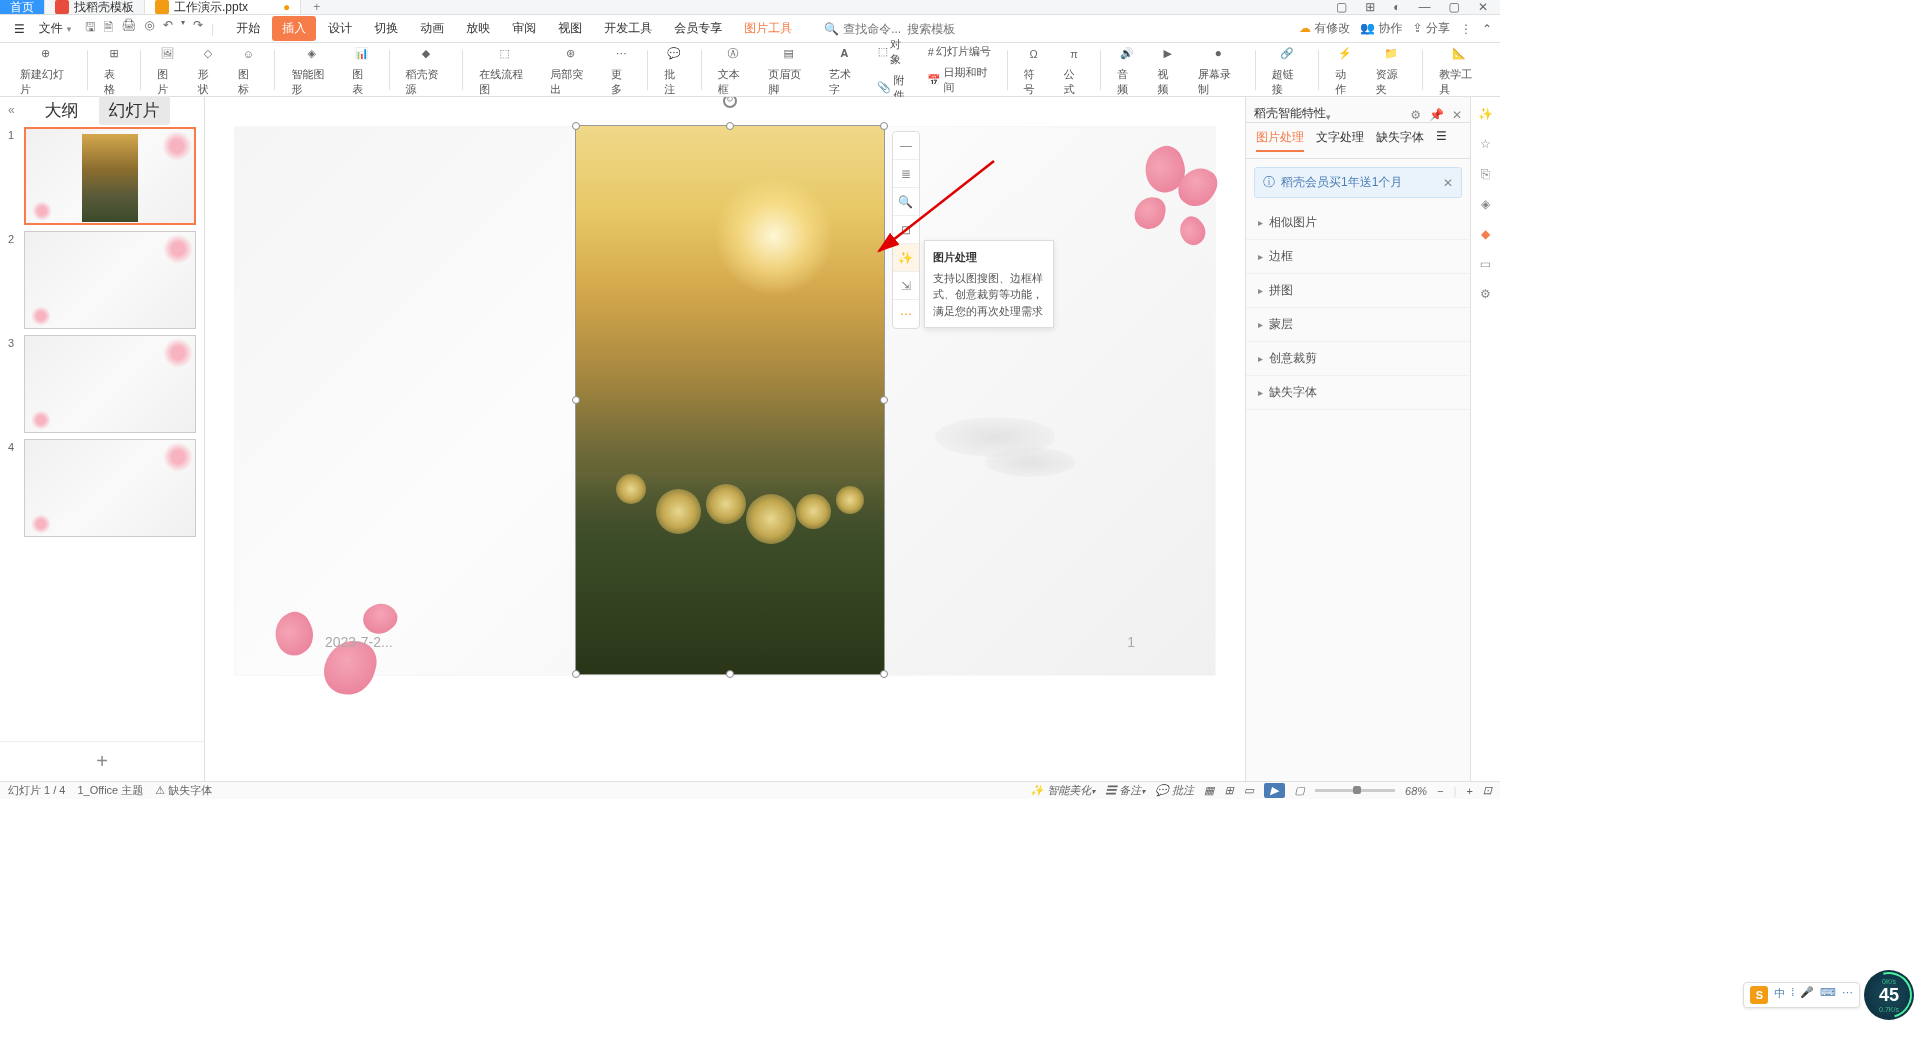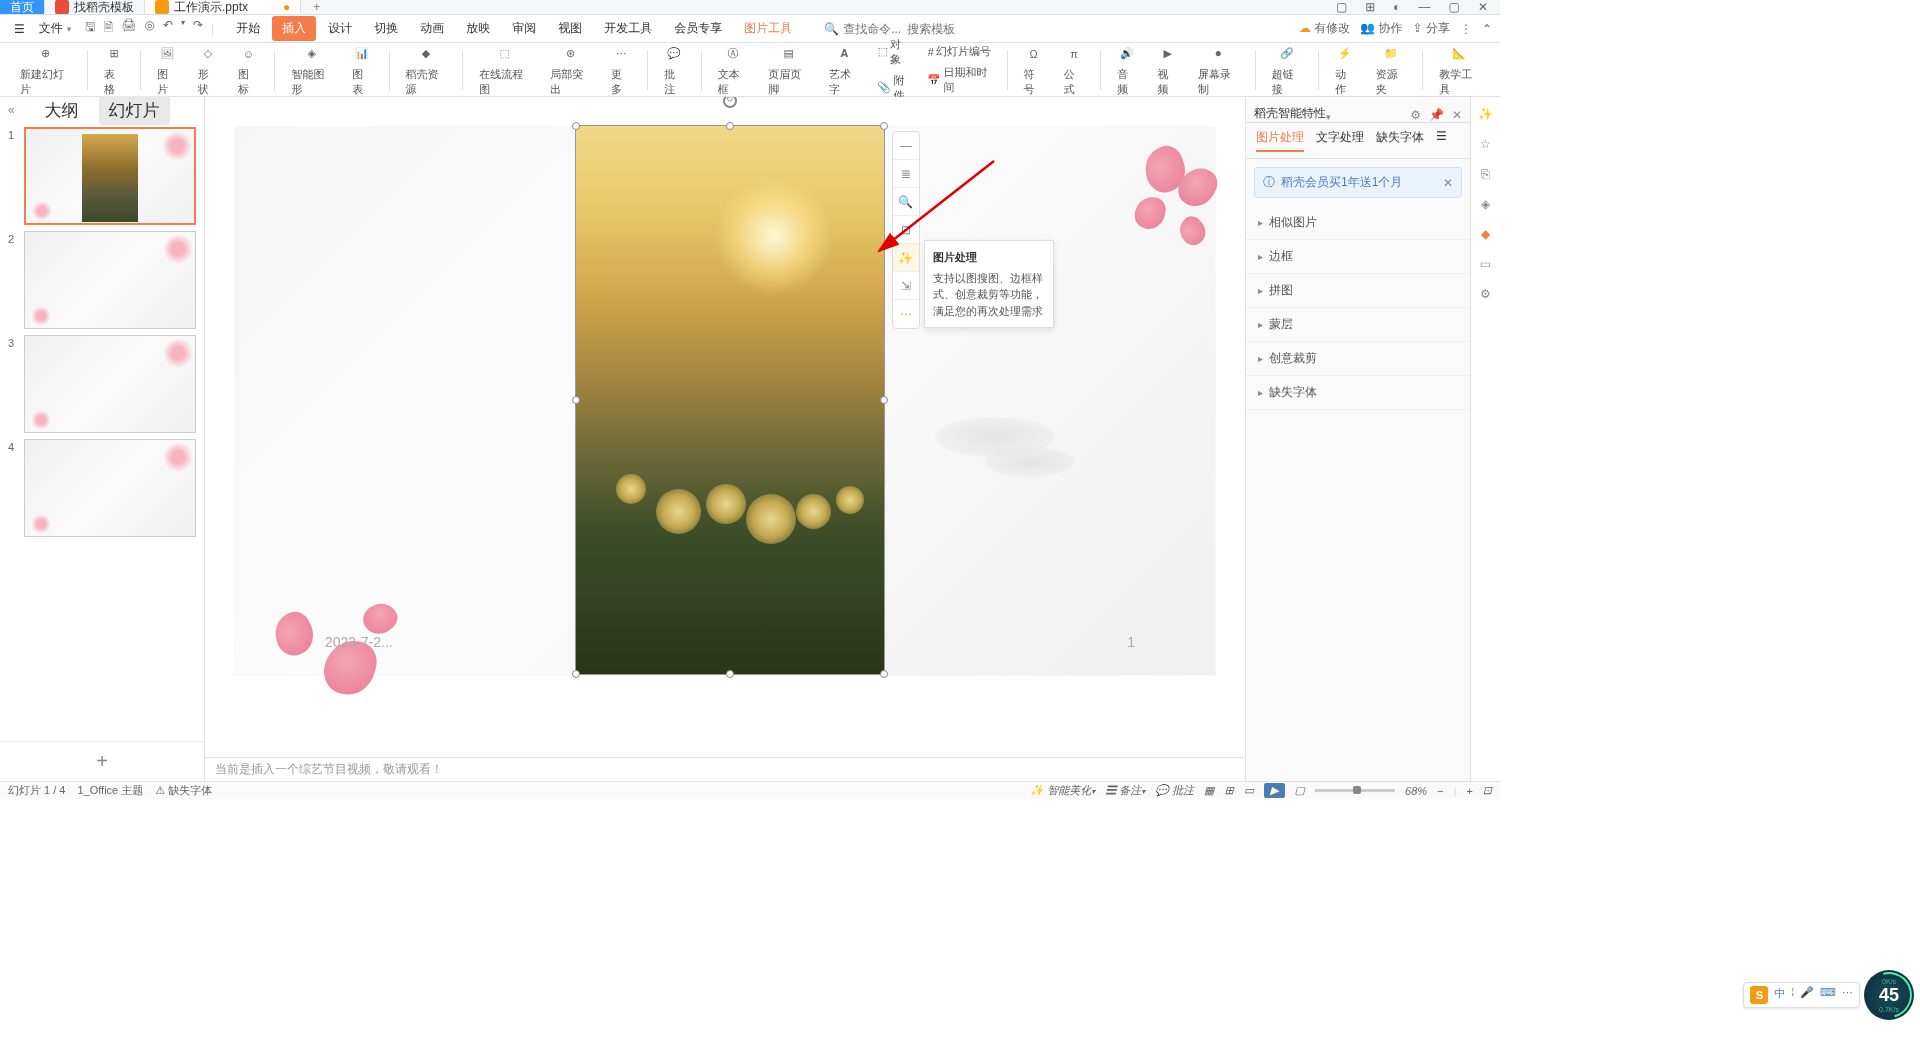--- a/index.html
+++ b/index.html
@@ -427,21 +427,20 @@
             <defs>
                 <marker id="ah" markerWidth="10" markerHeight="10" refX="8" refY="3" orient="auto">
                   <path d="M0,0 L0,6 L9,3 z" fill="#e00000"></path>
                 </marker>
               </defs>
             <line x1="130" y1="5" x2="15" y2="95" stroke="#e00000" stroke-width="2.5" marker-end="url(#ah)"></line>
           </svg>
         </div>
       </div>
     </div>
-    <div class="notes">当前是插入一个综艺节目视频，敬请观看！</div>
   </div>
 
   <div class="right-panel">
     <div class="rp-header">
       <span>稻壳智能特性</span>
         <span style="font-size:9px;color:#888">▾</span>
       <div class="rp-header-icons">
         <span>⚙</span>
         <span>📌</span>
         <span>✕</span>

